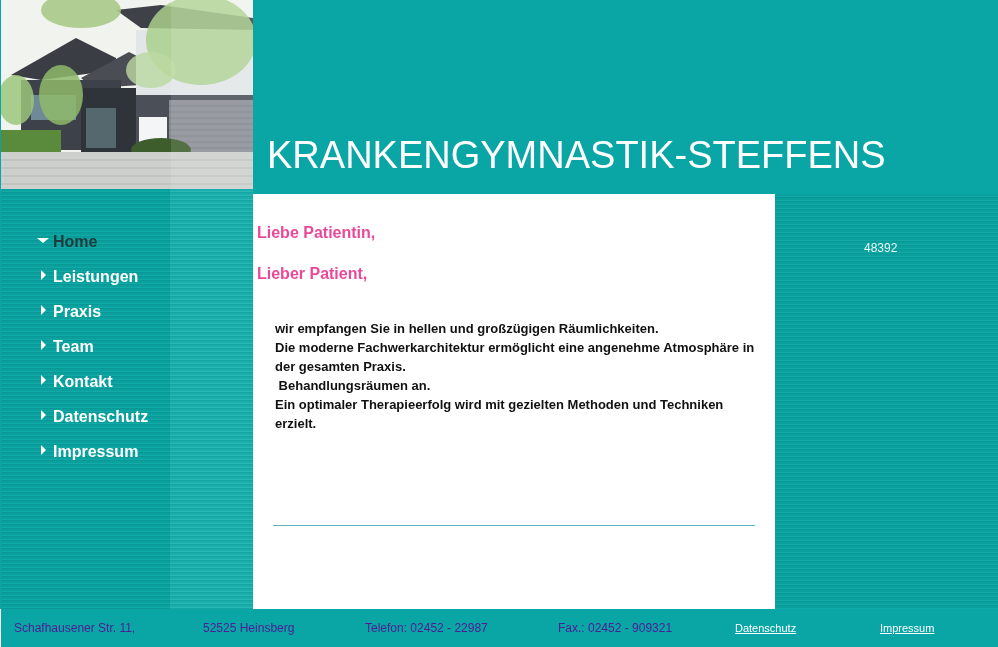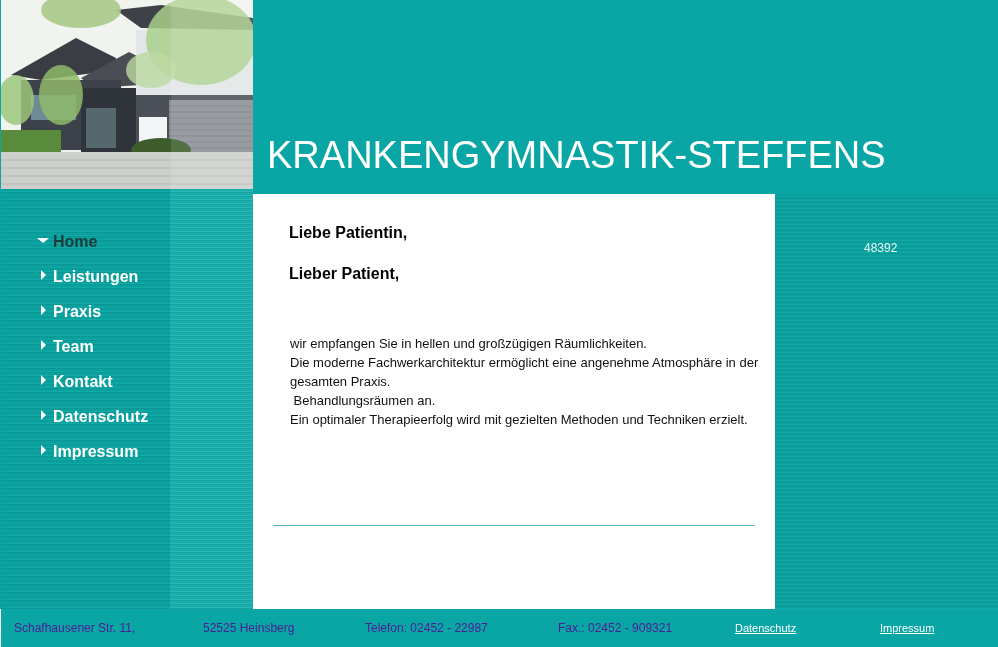--- a/index.html
+++ b/index.html
@@ -51,25 +51,25 @@
     .nav li .arrow.down::before {
       content: ""; position: absolute; left: 0px; top: 5px;
       border-top: 5px solid #ffffff; border-left: 6px solid transparent; border-right: 6px solid transparent;
     }
     .nav li.active { color: #1e3b3b; }
     #content {
       position: absolute; left: 253px; top: 194px; width: 522px; height: 415px;
       background: #ffffff;
     }
     .greeting {
-      position: absolute; left: 36px; color: #000000; font-weight: bold; font-size: 16px;
+      position: absolute; left: 4px; color: #ec4899; font-weight: bold; font-size: 16px;
     }
     #body-text {
       position: absolute; left: 20px; top: 123px; width: 490px;
-      font-size: 13px; line-height: 19px; color: #111111; margin: 17px;
+      font-size: 13px; line-height: 19px; color: #111111; margin: 2px; font-weight: bold;
     }
     #body-text p { margin: 0; }
     #content-rule {
       position: absolute; left: 20px; top: 331px; width: 482px; height: 0;
       border-top: 1px solid #5bb3bd;
     }
     #right-panel {
       position: absolute; left: 775px; top: 194px; width: 223px; height: 415px;
     }
     #zip-label {

